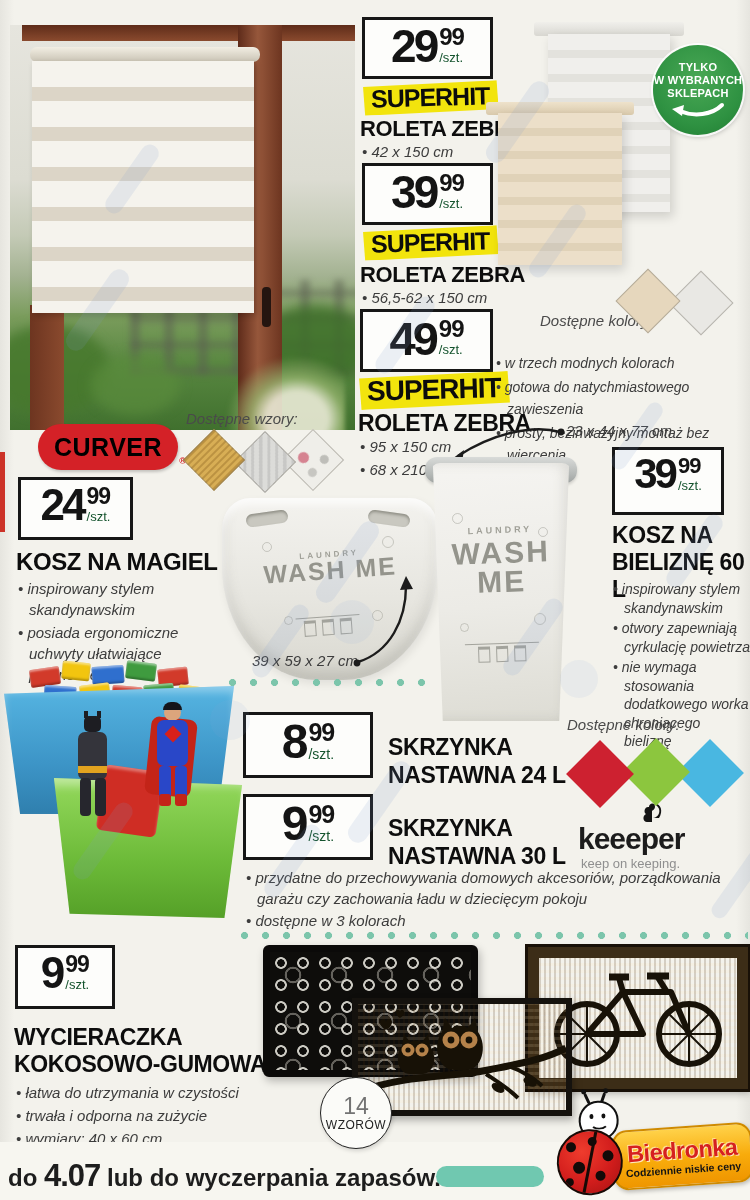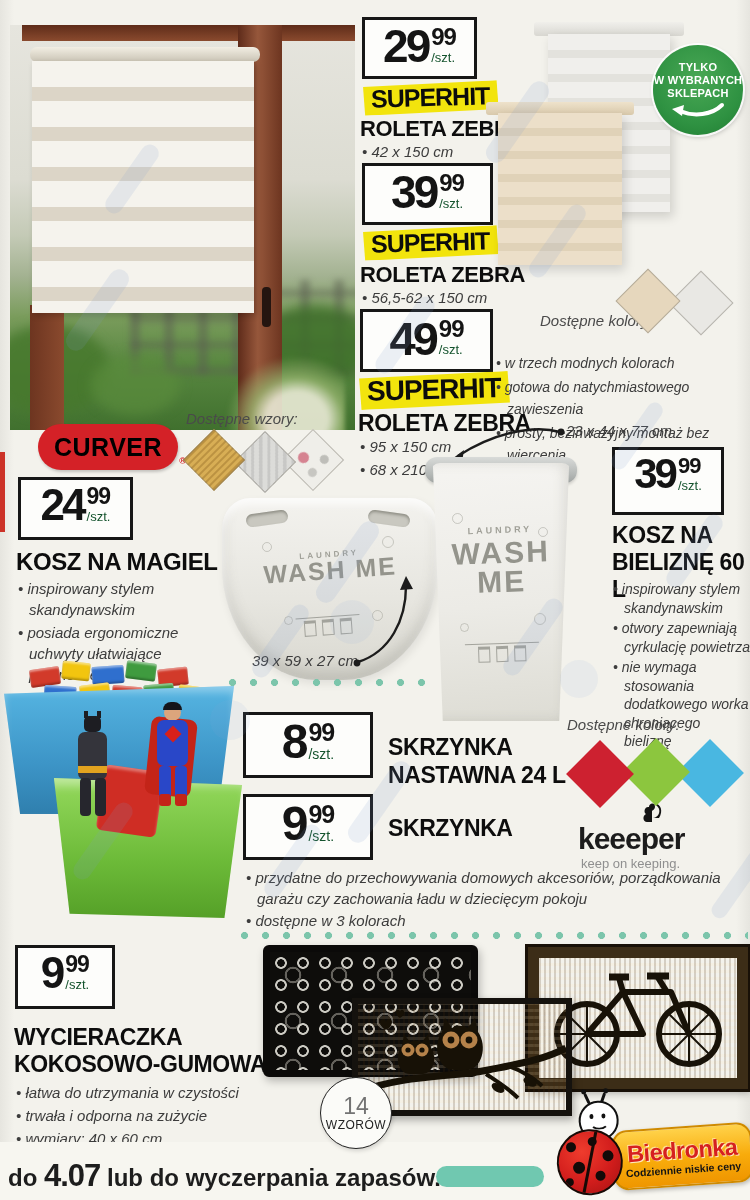--- a/index.html
+++ b/index.html
@@ -152,21 +152,21 @@
     <div class="frame-v"></div>
     <div class="frame-l"></div>
     <div class="handle"></div>
     <div class="roller"></div>
     <div class="blind"></div>
     <div class="plant"></div>
   </div>
 
   <div class="sliver" style="left:0;top:452px;width:5px;height:80px;"></div>
 
-  <div class="pricebox" style="left:362px;top:17px;width:115px;height:62px;">
+  <div class="pricebox" style="left:362px;top:17px;width:131px;height:62px;">
     <span class="zl" style="font-size:46px;">29</span>
     <span class="grcol">
         <span class="gr" style="font-size:24px;">99</span>
     <span class="unit" style="font-size:13px;">/szt.</span>
       </span>
   </div>
   <div class="superhit" style="left:362px;top:82px;font-size:25px;">SUPERHIT</div>
   <div class="ptitle" style="left:360px;top:116px;">ROLETA ZEBRA</div>
   <div class="blist" style="left:362px;top:141px;width:135px;">
     <div class="bitem">42 x 150 cm</div>
@@ -384,20 +384,21 @@
   </div>
   <div class="pricebox" style="left:243px;top:794px;width:130px;height:66px;">
     <span class="zl" style="font-size:48px;">9</span>
     <span class="grcol">
         <span class="gr" style="font-size:25px;">99</span>
     <span class="unit" style="font-size:14px;">/szt.</span>
       </span>
   </div>
   <div class="ptitle" style="left:388px;top:814px;font-size:23px;line-height:28px;">
     <span>SKRZYNKA</span>
+    <span>NASTAWNA 30 L</span>
   </div>
   <div class="blist" style="left:246px;top:868px;width:502px;line-height:20.5px;">
     <div class="bitem">przydatne do przechowywania domowych akcesoriów, porządkowania garażu czy zachowania ładu w dziecięcym pokoju</div>
     <div class="bitem">dostępne w 3 kolorach</div>
   </div>
 
   <div class="pricebox" style="left:15px;top:945px;width:100px;height:64px;">
     <span class="zl" style="font-size:44px;">9</span>
     <span class="grcol">
         <span class="gr" style="font-size:23px;">99</span>

